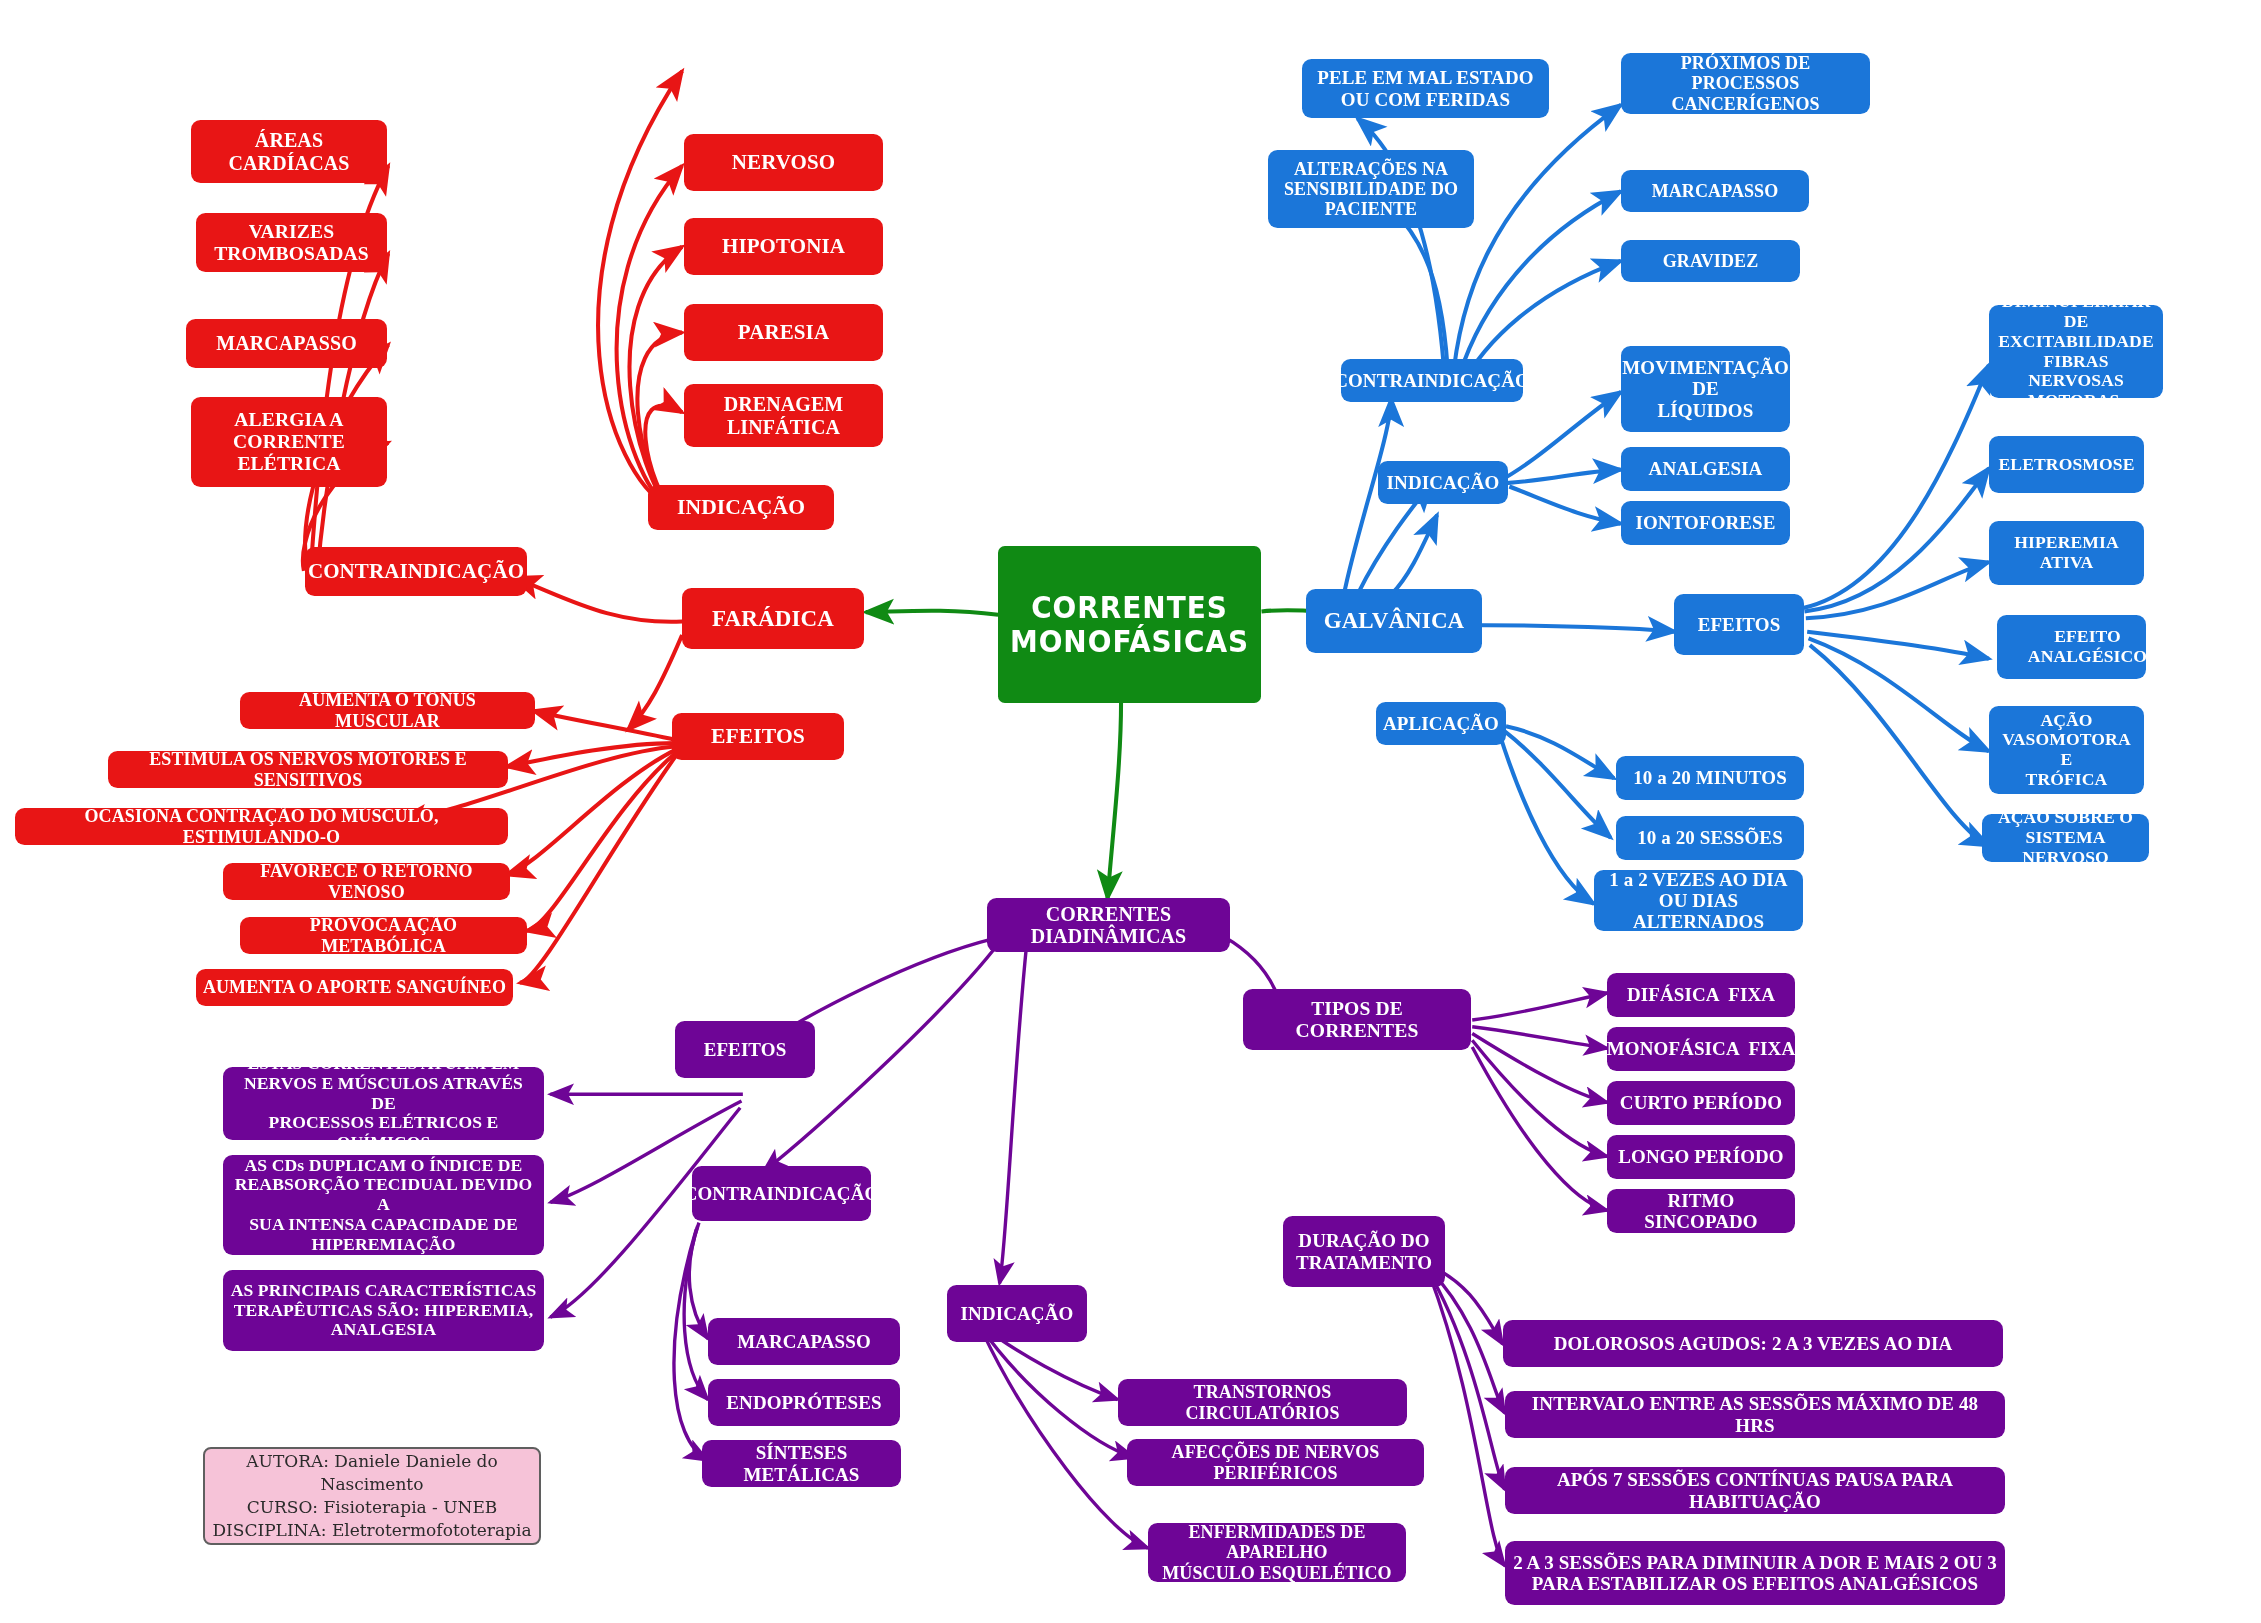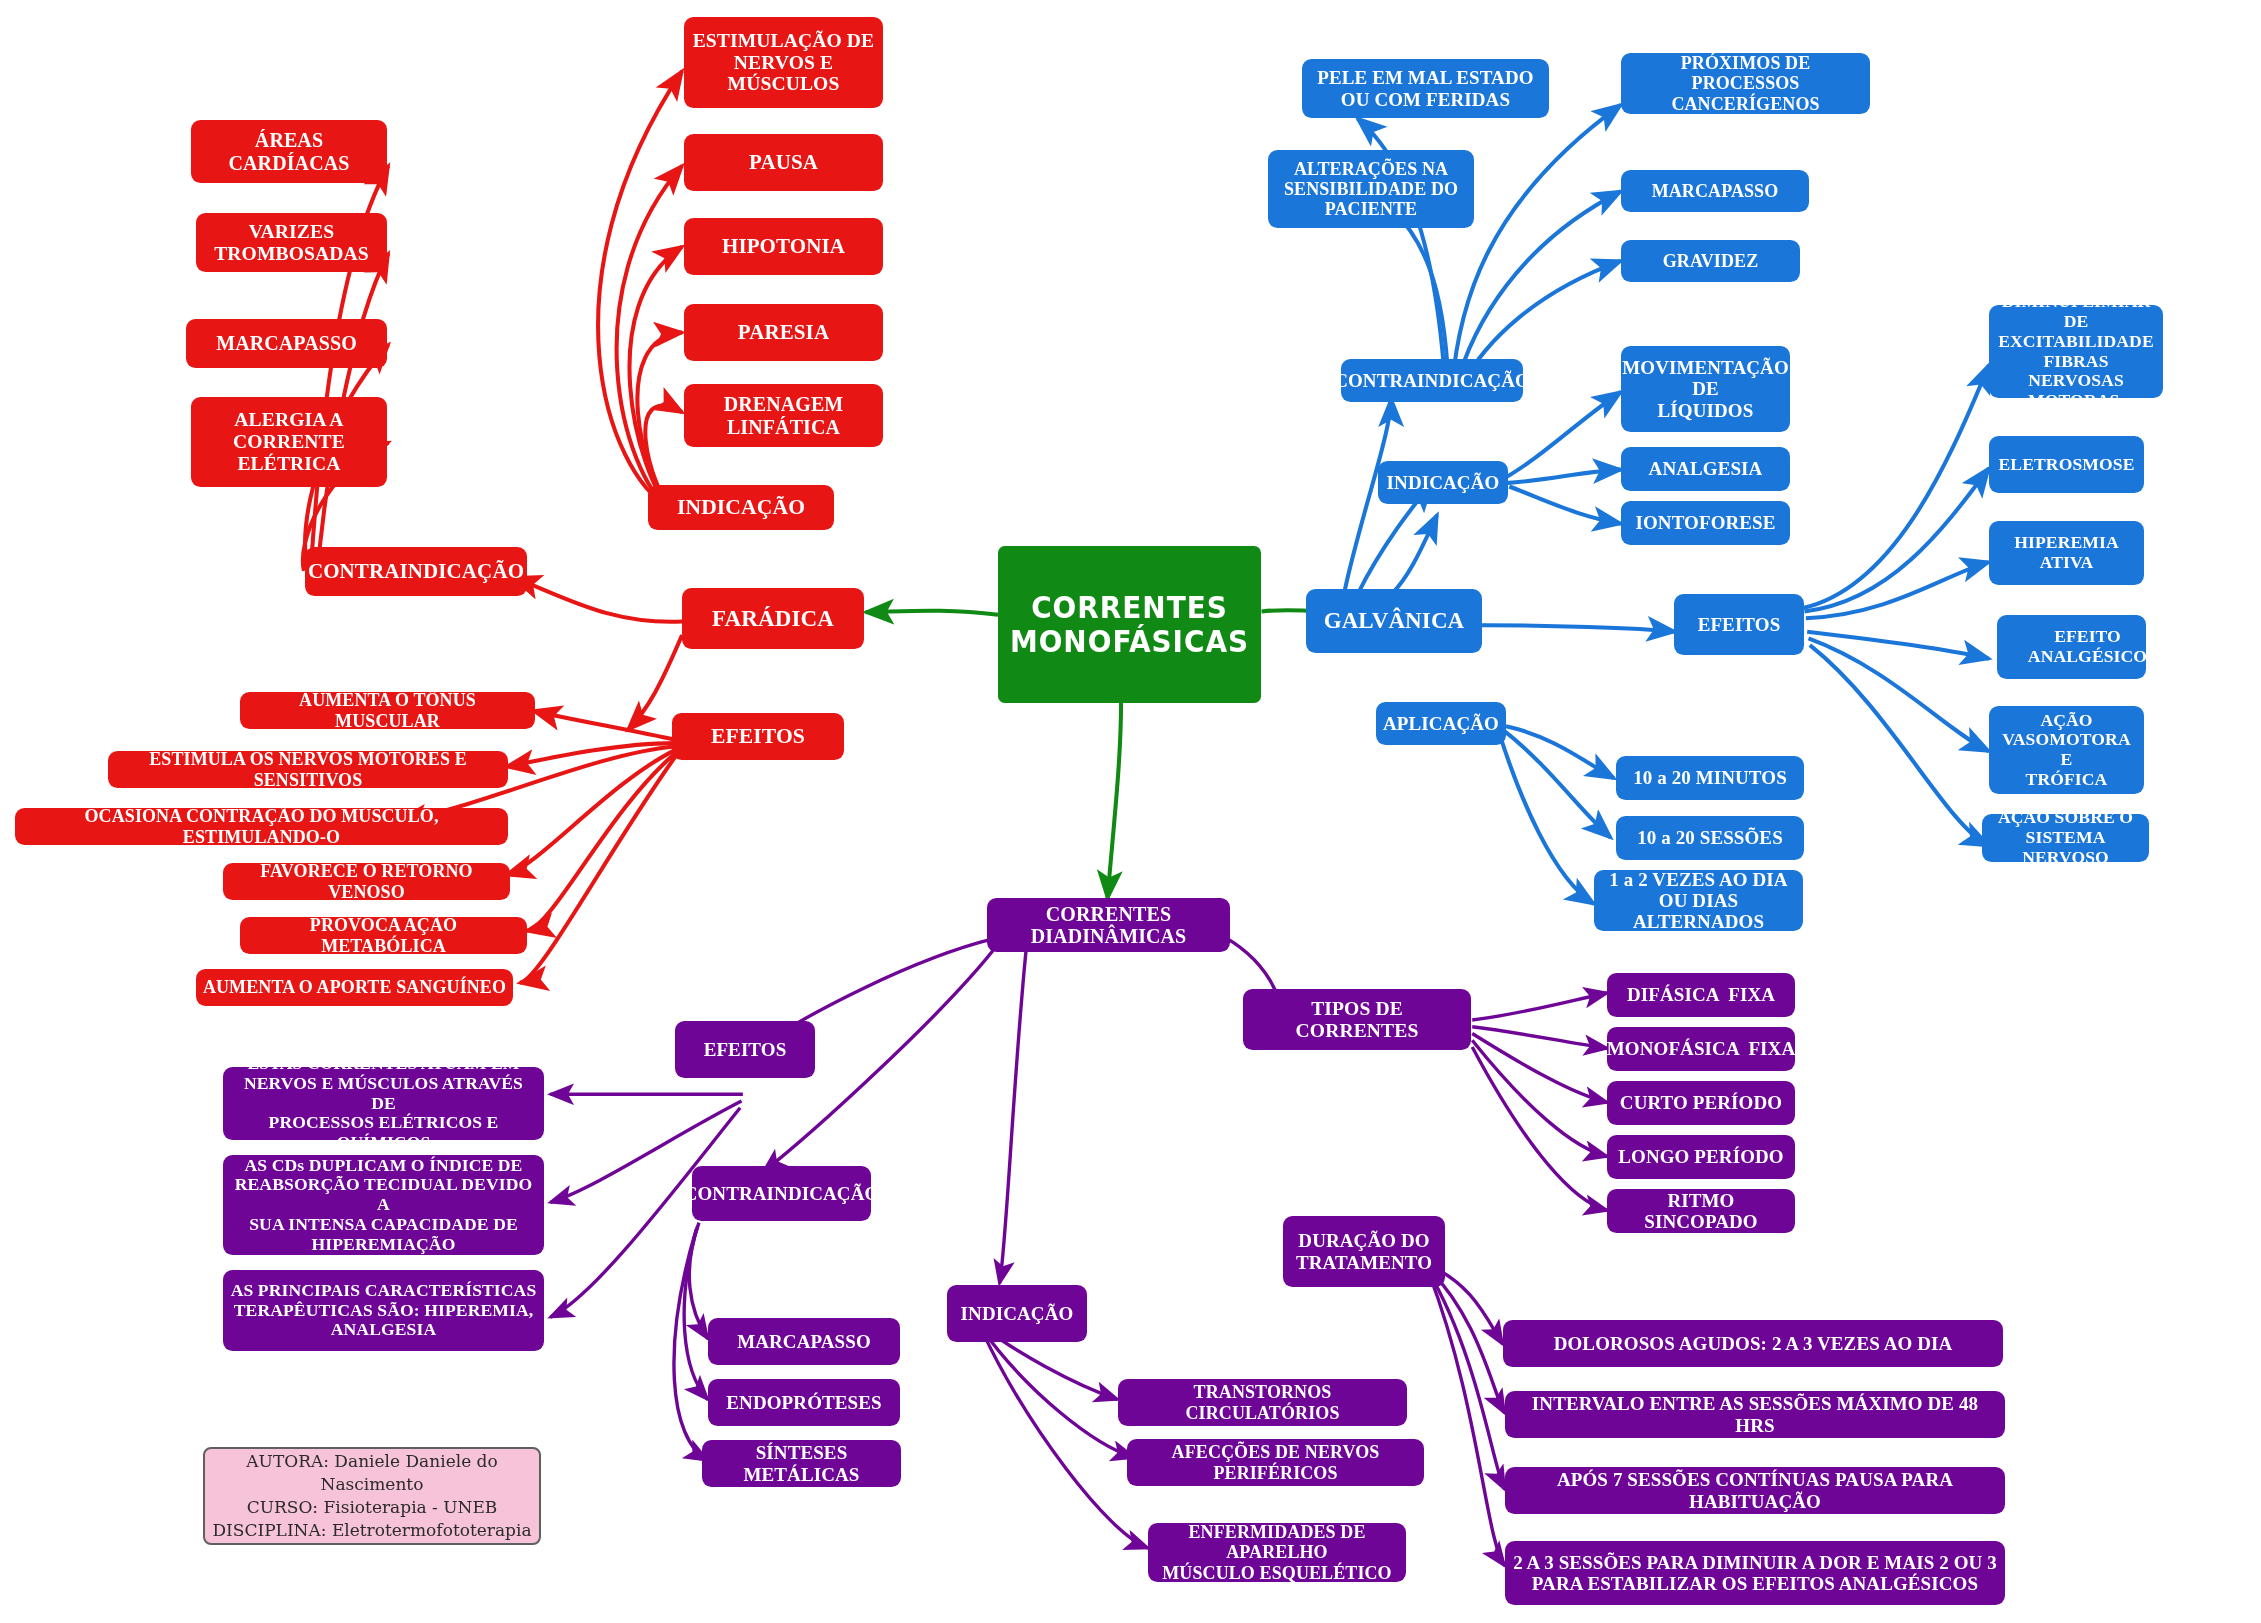--- a/index.html
+++ b/index.html
@@ -183,27 +183,22 @@
   </div>
   <div class="node red" style="left:191px;top:397px;width:196px;height:90px;font-size:19.6px;">
     <span style="white-space:pre-line;">ALERGIA A
 CORRENTE
 ELÉTRICA</span>
   </div>
 
   <div class="node red" style="left:648px;top:485px;width:186px;height:45px;font-size:21.6px;">
     <span>INDICAÇÃO</span>
   </div>
-  <div class="node red" style="left:684px;top:17px;width:199px;height:91px;font-size:19.6px;">
-    <span style="white-space:pre-line;">ESTIMULAÇÃO DE
-NERVOS E
-MÚSCULOS</span>
-  </div>
   <div class="node red" style="left:684px;top:134px;width:199px;height:57px;font-size:21px;">
-    <span style="white-space:pre-line;">PAUSA</span>
+    <span style="white-space:pre-line;">NERVOSO</span>
   </div>
   <div class="node red" style="left:684px;top:218px;width:199px;height:57px;font-size:21px;">
     <span style="white-space:pre-line;">HIPOTONIA</span>
   </div>
   <div class="node red" style="left:684px;top:304px;width:199px;height:57px;font-size:21px;">
     <span style="white-space:pre-line;">PARESIA</span>
   </div>
   <div class="node red" style="left:684px;top:384px;width:199px;height:63px;font-size:20px;">
     <span style="white-space:pre-line;">DRENAGEM
 LINFÁTICA</span>

